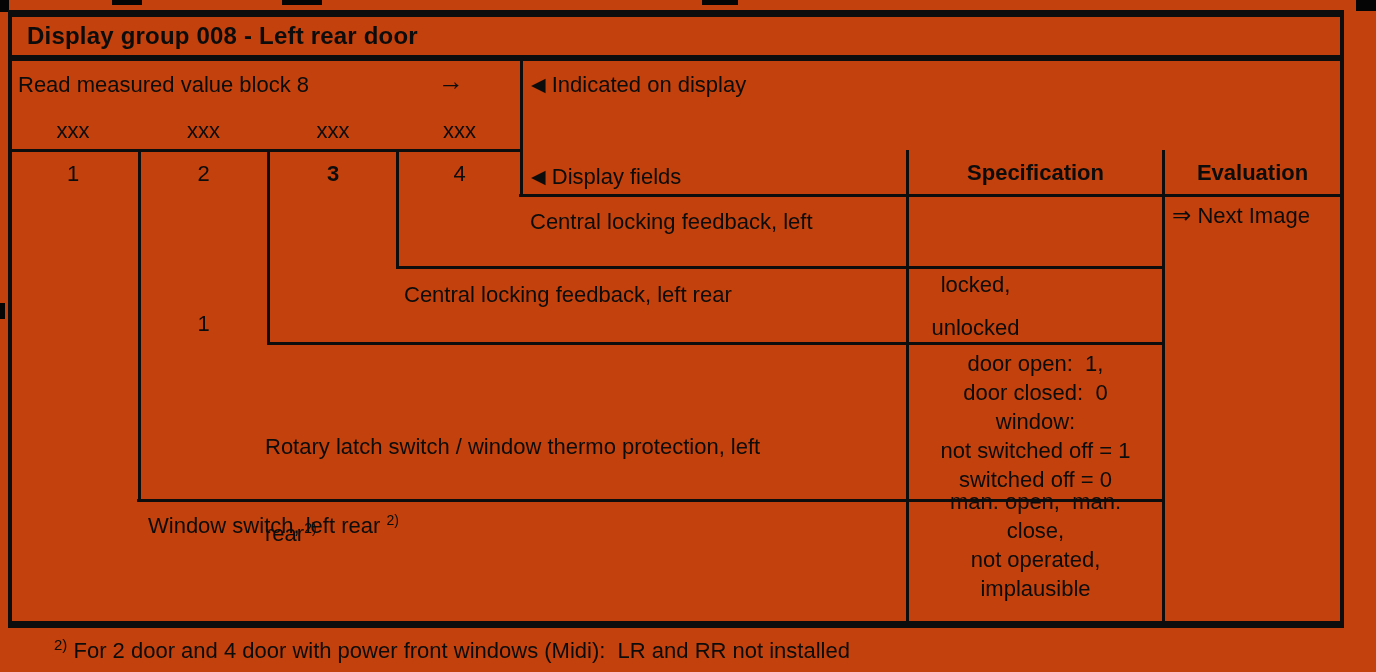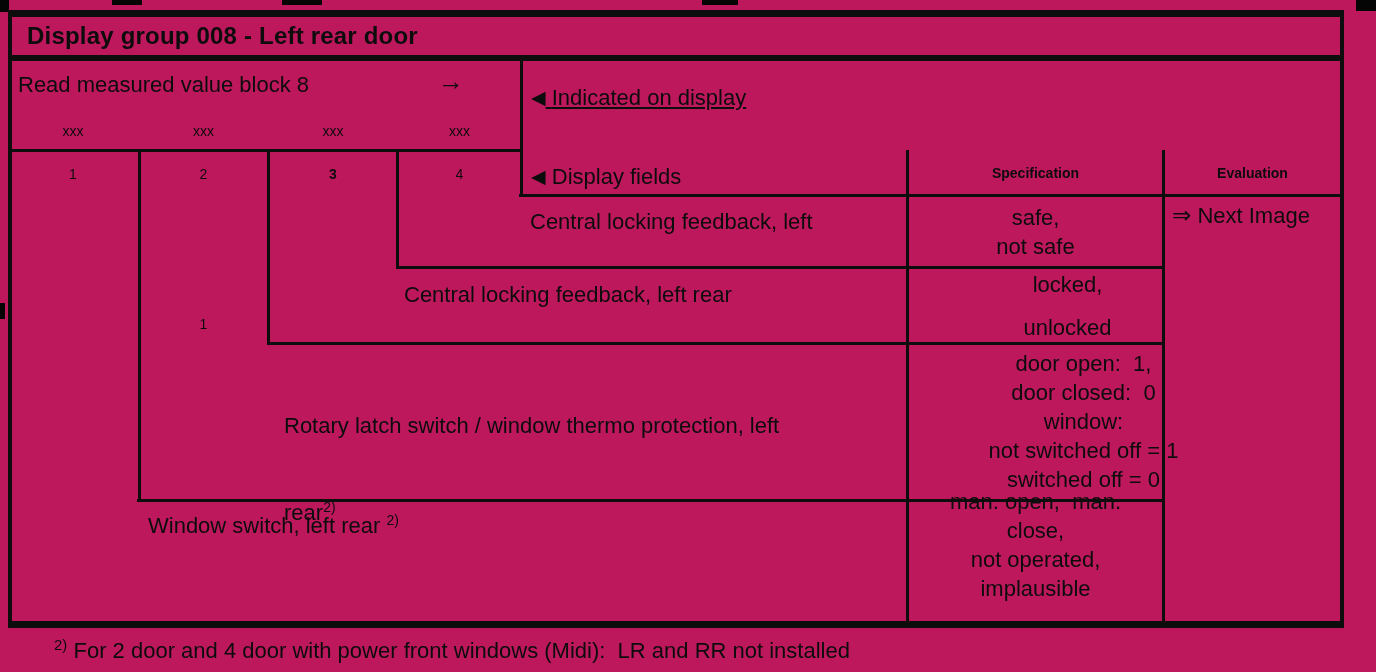--- a/index.html
+++ b/index.html
@@ -1,29 +1,29 @@
 <!DOCTYPE html>
 <html><head>
 <meta charset="utf-8">
 <style>
   html,body{margin:0;padding:0;background:#e8e8e8;}
   .page{
     position:relative;
     width:1376px;height:672px;
-    background:#be185d;
+    background:#c2410c;
     overflow:hidden;
     font-family:"Liberation Sans","DejaVu Sans",sans-serif;
     color:#0c0c0c;
   }
   .ln{position:absolute;background:#0d0d0d;}
   .art{position:absolute;background:#050505;}
   .t{position:absolute;font-size:22px;line-height:27px;white-space:pre;}
   .title{font-size:24px;font-weight:bold;letter-spacing:0.2px;}
   .hdr{font-weight:bold;}
-  .cellc{position:absolute;text-align:center;font-size:14px;line-height:26px;white-space:pre;}
+  .cellc{position:absolute;text-align:center;font-size:22px;line-height:26px;white-space:pre;}
   .bold{font-weight:bold;}
   .tri{font-size:19px;display:inline-block;transform:translateY(-1px);}
   .arrow{font-size:26px;line-height:26px;}
   .dbl{font-size:23px;}
   .spec-cell{
     position:absolute;display:flex;flex-direction:column;
     justify-content:center;align-items:center;
     text-align:center;font-size:22px;line-height:29px;white-space:pre;
   }
   .desc-line{white-space:pre;}
@@ -59,21 +59,21 @@
   <div class="ln" style="left:520px;top:58px;width:3px;height:139px;"></div>
   <div class="ln" style="left:906px;top:150px;width:3px;height:474px;"></div>
   <div class="ln" style="left:1162px;top:150px;width:3px;height:474px;"></div>
   <div class="ln" style="left:1340px;top:10px;width:4px;height:618px;"></div>
 
   <div class="t title" style="left:27px;top:22px;">Display group 008 - Left rear door</div>
 
   <div class="t" style="left:18px;top:71px;">Read measured value block 8</div>
   <div class="t arrow" style="left:438px;top:68px;">→</div>
 
-  <div class="t" style="left:531px;top:84px;text-decoration:underline;"><span class="tri">◀</span> <span>Indicated on display</span></div>
+  <div class="t" style="left:531px;top:71px;"><span class="tri">◀</span> <span>Indicated on display</span></div>
 
   <div class="cellc" style="left:9px;width:128px;top:118px;">xxx</div>
   <div class="cellc" style="left:140px;width:127px;top:118px;">xxx</div>
   <div class="cellc" style="left:270px;width:126px;top:118px;">xxx</div>
   <div class="cellc" style="left:399px;width:121px;top:118px;">xxx</div>
 
   <div class="cellc" style="left:9px;width:128px;top:161px;">1</div>
   <div class="cellc" style="left:140px;width:127px;top:161px;">2</div>
   <div class="cellc bold" style="left:270px;width:126px;top:161px;">3</div>
   <div class="cellc" style="left:399px;width:121px;top:161px;">4</div>
@@ -81,36 +81,32 @@
   <div class="t" style="left:531px;top:163px;"><span class="tri">◀</span> <span>Display fields</span></div>
 
   <div class="cellc hdr" style="left:909px;width:253px;top:160px;">Specification</div>
   <div class="cellc hdr" style="left:1165px;width:175px;top:160px;">Evaluation</div>
 
   <div class="t" style="left:1172px;top:202px;"><span class="dbl">⇒</span> <span>Next Image</span></div>
 
   <div class="cellc" style="left:140px;width:127px;top:311px;">1</div>
 
   <div class="t" style="left:530px;top:208px;">Central locking feedback, left</div>
-  <div class="spec-cell" style="left:909px;width:253px;top:197px;height:69px;">
-    <div class="spec-line">safe,</div>
-    <div class="spec-line">not safe</div>
-  </div>
 
   <div class="t" style="left:404px;top:281px;">Central locking feedback, left rear</div>
-  <div class="spec-cell" style="left:961px;width:213px;top:269px;height:73px;gap:14px;">
+  <div class="spec-cell" style="left:869px;width:213px;top:269px;height:73px;gap:14px;">
     <div class="spec-line">locked,</div>
     <div class="spec-line">unlocked</div>
   </div>
 
-  <div class="t" style="left:265px;top:353px;line-height:29px;margin-left:19px;">
+  <div class="t" style="left:265px;top:374px;line-height:29px;">
     <div class="desc-line">Rotary latch switch / window thermo protection, left</div>
     <div class="desc-line"><span>rear</span><sup>2)</sup></div>
   </div>
-  <div class="spec-cell" style="left:909px;width:253px;top:345px;height:152px;padding-left:48px;">
+  <div class="spec-cell" style="left:909px;width:253px;top:345px;height:152px;">
     <div class="spec-line">door open:  1,</div>
     <div class="spec-line">door closed:  0</div>
     <div class="spec-line">window:</div>
     <div class="spec-line">not switched off = 1</div>
     <div class="spec-line">switched off = 0</div>
   </div>
 
   <div class="t" style="left:148px;top:512px;"><span>Window switch, left rear</span> <sup>2)</sup></div>
   <div class="spec-cell" style="left:909px;width:253px;top:502px;height:85px;">
     <div class="spec-line">man. open,  man.</div>

